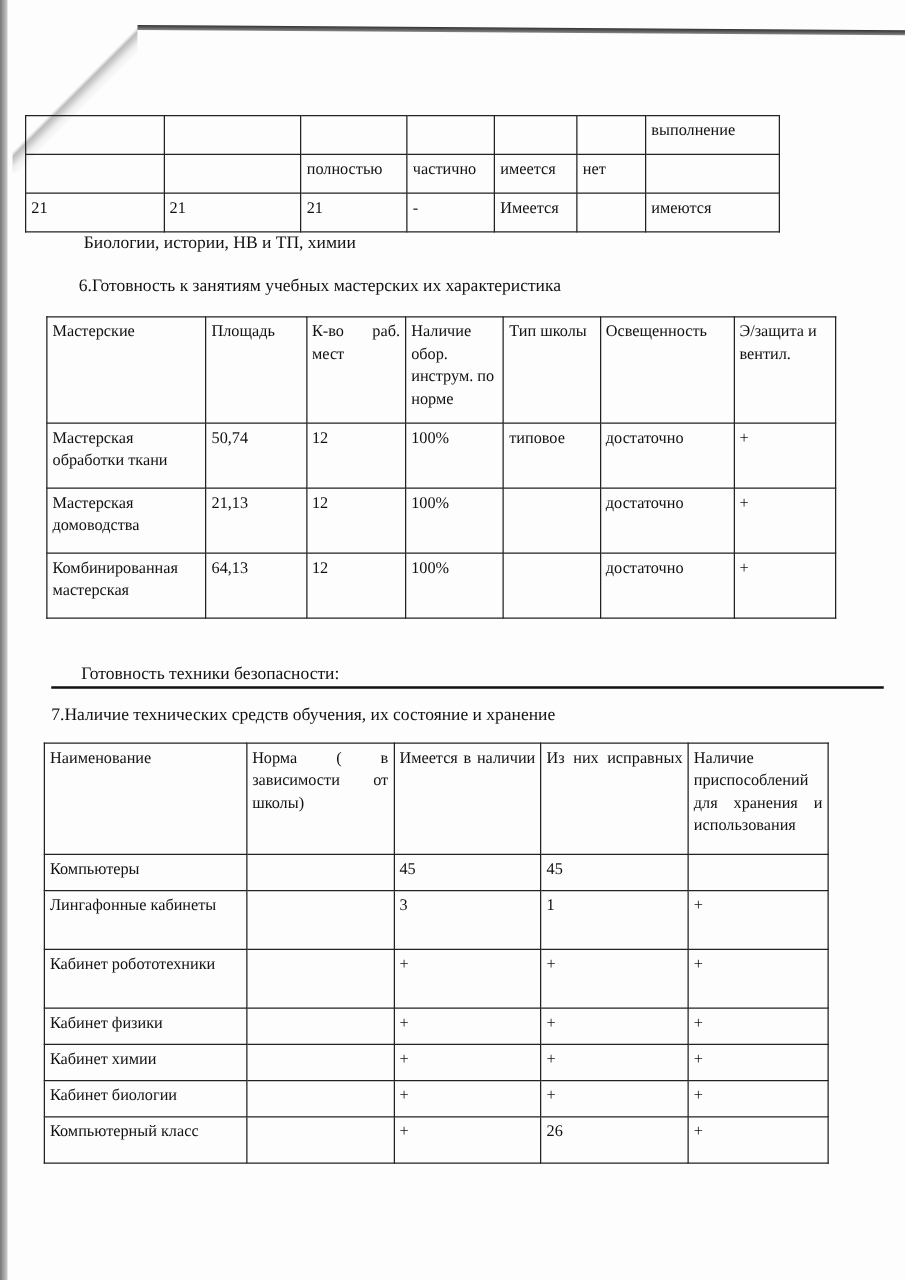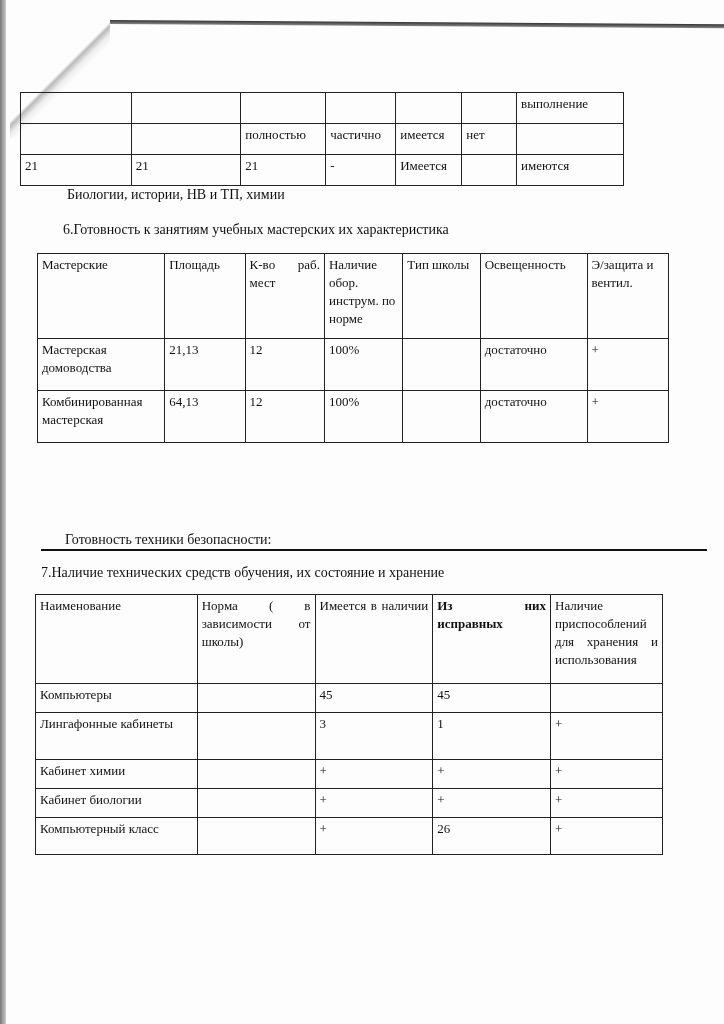--- a/index.html
+++ b/index.html
@@ -91,20 +91,29 @@
         <td style="height: 80px;">Площадь</td>
         <td class="just" style="height: 80px;">К-во раб. мест</td>
         <td style="height: 80px;">Наличие обор. инструм. по норме</td>
         <td style="height: 80px;">Тип школы</td>
         <td style="height: 80px;">Освещенность</td>
         <td style="height: 80px;">Э/защита и вентил.</td>
       </tr>
     </thead>
   <tbody id="t2body">
       <tr>
+        <td style="height: 47px;">Мастерская обработки ткани</td>
+        <td style="height: 47px;">50,74</td>
+        <td style="height: 47px;">12</td>
+        <td style="height: 47px;">100%</td>
+        <td style="height: 47px;">типовое</td>
+        <td style="height: 47px;">достаточно</td>
+        <td style="height: 47px;">+</td>
+      </tr>
+      <tr>
         <td style="height: 47px;">Мастерская домоводства</td>
         <td style="height: 47px;">21,13</td>
         <td style="height: 47px;">12</td>
         <td style="height: 47px;">100%</td>
         <td style="height: 47px;"></td>
         <td style="height: 47px;">достаточно</td>
         <td style="height: 47px;">+</td>
       </tr>
       <tr>
         <td style="height: 47px;">Комбинированная мастерская</td>
@@ -128,38 +137,52 @@
       <col style="width:118px">
       <col style="width:118px">
       <col style="width:118px">
       <col style="width:112px">
     </colgroup>
   <thead id="t3head">
       <tr>
         <td style="height: 84px;">Наименование</td>
         <td class="just" style="height: 84px;">Норма ( в зависимости от школы)</td>
         <td class="just" style="height: 84px;">Имеется в наличии</td>
-        <td class="just" style="height: 84px; font-weight: bold;">Из них исправных</td>
+        <td class="just" style="height: 84px;">Из них исправных</td>
         <td class="just" style="height: 84px; margin-left: 16px;">Наличие приспособлений для хранения и использования</td>
       </tr>
     </thead>
   <tbody id="t3body">
       <tr>
         <td style="height: 24px;">Компьютеры</td>
         <td style="height: 24px;"></td>
         <td style="height: 24px;">45</td>
         <td style="height: 24px;">45</td>
         <td style="height: 24px;"></td>
       </tr>
       <tr>
         <td style="height: 42px;">Лингафонные кабинеты</td>
         <td style="height: 42px;"></td>
         <td style="height: 42px;">3</td>
         <td style="height: 42px;">1</td>
         <td style="height: 42px;">+</td>
+      </tr>
+      <tr>
+        <td style="height: 42px;">Кабинет робототехники</td>
+        <td style="height: 42px;"></td>
+        <td style="height: 42px;">+</td>
+        <td style="height: 42px;">+</td>
+        <td style="height: 42px;">+</td>
+      </tr>
+      <tr>
+        <td style="height: 24px;">Кабинет физики</td>
+        <td style="height: 24px;"></td>
+        <td style="height: 24px;">+</td>
+        <td style="height: 24px;">+</td>
+        <td style="height: 24px;">+</td>
       </tr>
       <tr>
         <td style="height: 24px;">Кабинет химии</td>
         <td style="height: 24px;"></td>
         <td style="height: 24px;">+</td>
         <td style="height: 24px;">+</td>
         <td style="height: 24px;">+</td>
       </tr>
       <tr>
         <td style="height: 24px;">Кабинет  биологии</td>

